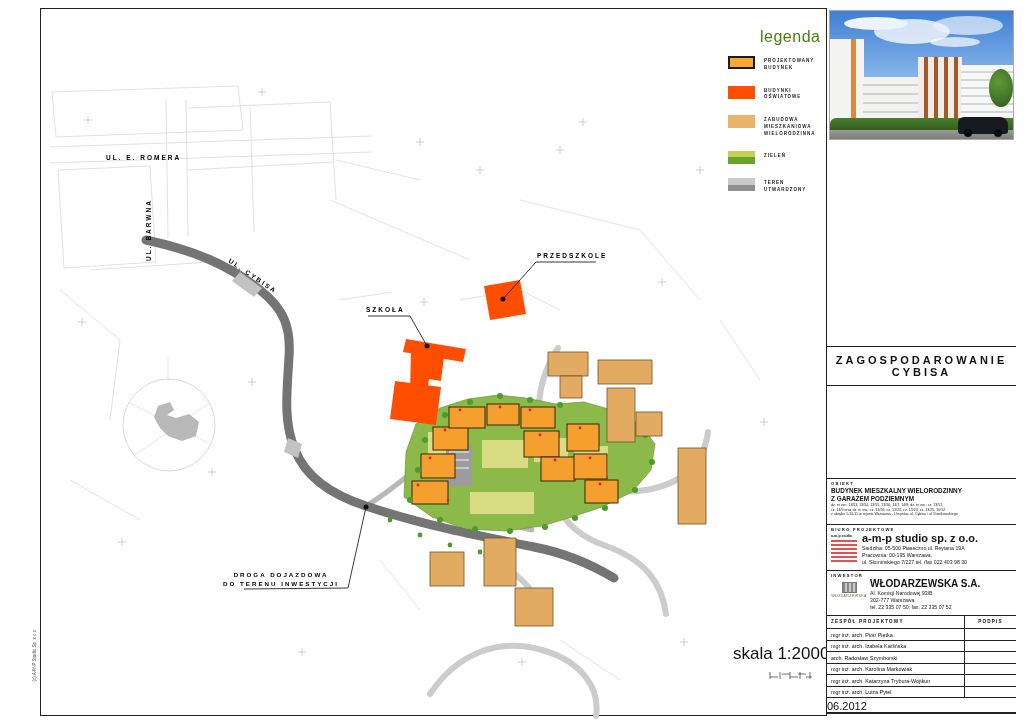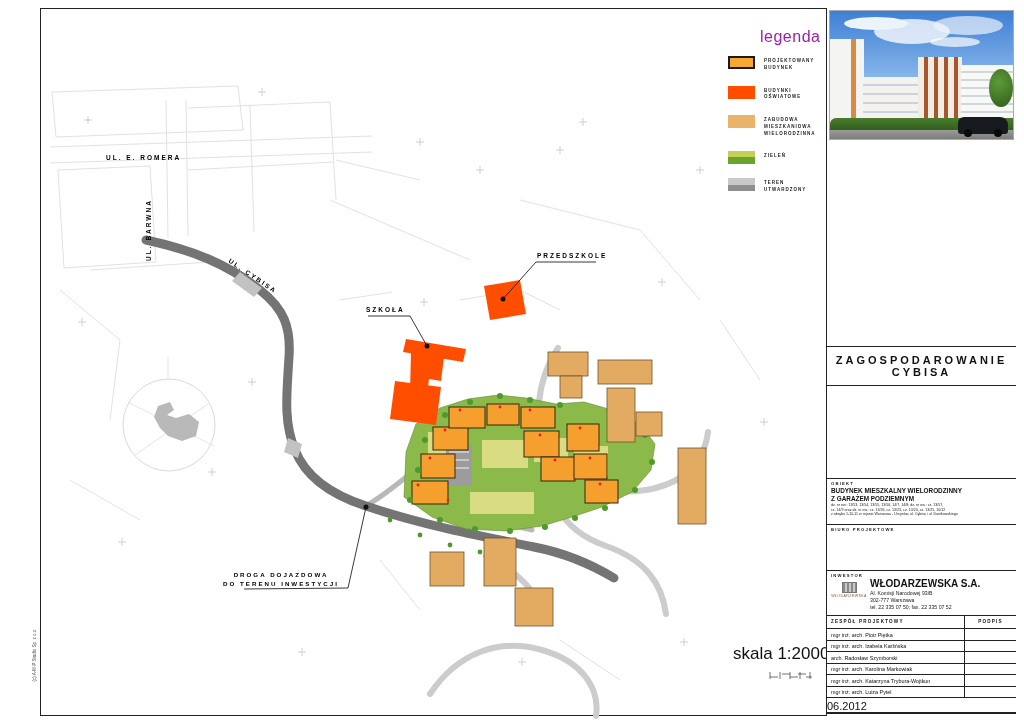--- a/index.html
+++ b/index.html
@@ -3,21 +3,21 @@
 <meta charset="utf-8">
 <style>
   html,body{margin:0;padding:0;background:#fff;width:1024px;height:724px;overflow:hidden;
     font-family:"Liberation Sans",sans-serif;color:#111;}
   #sheet{position:relative;width:1024px;height:724px;background:#fff;}
   svg.map{position:absolute;left:0;top:0;width:1024px;height:724px;}
   svg text{font-family:"Liberation Sans",sans-serif;}
 
   
   .legend{position:absolute;left:728px;top:28px;width:98px;}
-  .legend-title{font-size:16px;color:#a21caf;margin:0 0 10px 32px;letter-spacing:.5px;}
+  .legend-title{font-size:16px;color:#4d7c0f;margin:0 0 10px 32px;letter-spacing:.5px;}
   .li{display:flex;align-items:flex-start;margin-bottom:14px;}
   .sw{width:27px;height:13px;flex:0 0 27px;margin-right:9px;box-sizing:border-box;}
   .ll{font-size:4.5px;font-weight:bold;letter-spacing:1px;line-height:1.5;padding-top:2px;color:#222;}
 
   
   .panel{position:absolute;left:826px;top:8px;width:190px;height:708px;background:#fff;
     border-left:1px solid #222;box-sizing:border-box;display:flex;flex-direction:column;}
   .p-img{position:relative;margin:2px;height:128px;overflow:hidden;border:1px solid #aaa;background:#9cc3ef;}
   .p-gap1{height:204px;}
   .p-title{height:38px;border-top:1px solid #222;border-bottom:1px solid #222;
@@ -303,20 +303,32 @@
     <div class="sec-label">OBIEKT</div>
     <div class="ob-name">BUDYNEK MIESZKALNY WIELORODZINNY</div>
     <div class="ob-name">Z GARAŻEM PODZIEMNYM</div>
     <div class="ob-det">dz. nr ew.: 13/53, 13/54, 13/55, 13/56, 14/7, 14/8; dz. nr ew.: cz. 13/57,</div>
     <div class="ob-det">cz. 14/9 oraz dz. nr ew.: cz. 13/26, cz. 13/23, cz. 13/24, cz. 13/25, 10/12</div>
     <div class="ob-det">z obrębu 1-10-11 w rejonie Warszawa - Ursynów, ul. Cybisa i ul. Dunikowskiego</div>
   </div>
 
   <div class="p-sec p-biuro">
     <div class="sec-label">BIURO PROJEKTOWE</div>
+    <div class="hrow">
+      <div class="amp-logo">
+        <div class="amp-logo-text">a-m-p studio</div>
+        <div class="amp-logo-stamp"></div>
+      </div>
+      <div>
+        <div class="biuro-name">a-m-p studio sp. z o.o.</div>
+        <div class="addr">Siedziba: 05-500 Piaseczno,ul. Reytana 19A</div>
+        <div class="addr">Pracownia: 00-195 Warszawa,</div>
+        <div class="addr">ul. Słomińskiego 7/227  tel. /fax 022 403 98 30</div>
+      </div>
+    </div>
   </div>
 
   <div class="p-sec p-inw">
     <div class="sec-label">INWESTOR</div>
     <div class="hrow">
       <div class="wl-logo">
         <div class="wl-glyph"></div>
         <div class="wl-text">WŁODARZEWSKA</div>
       </div>
       <div>

